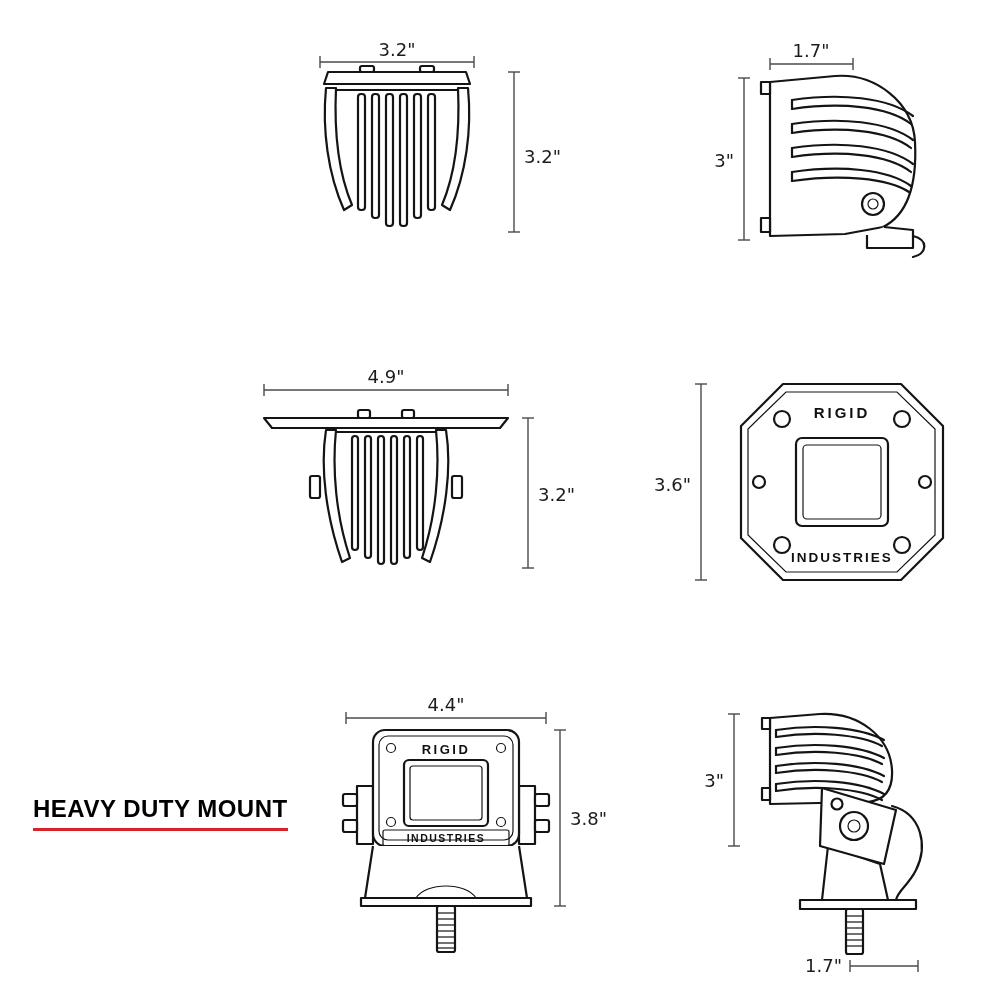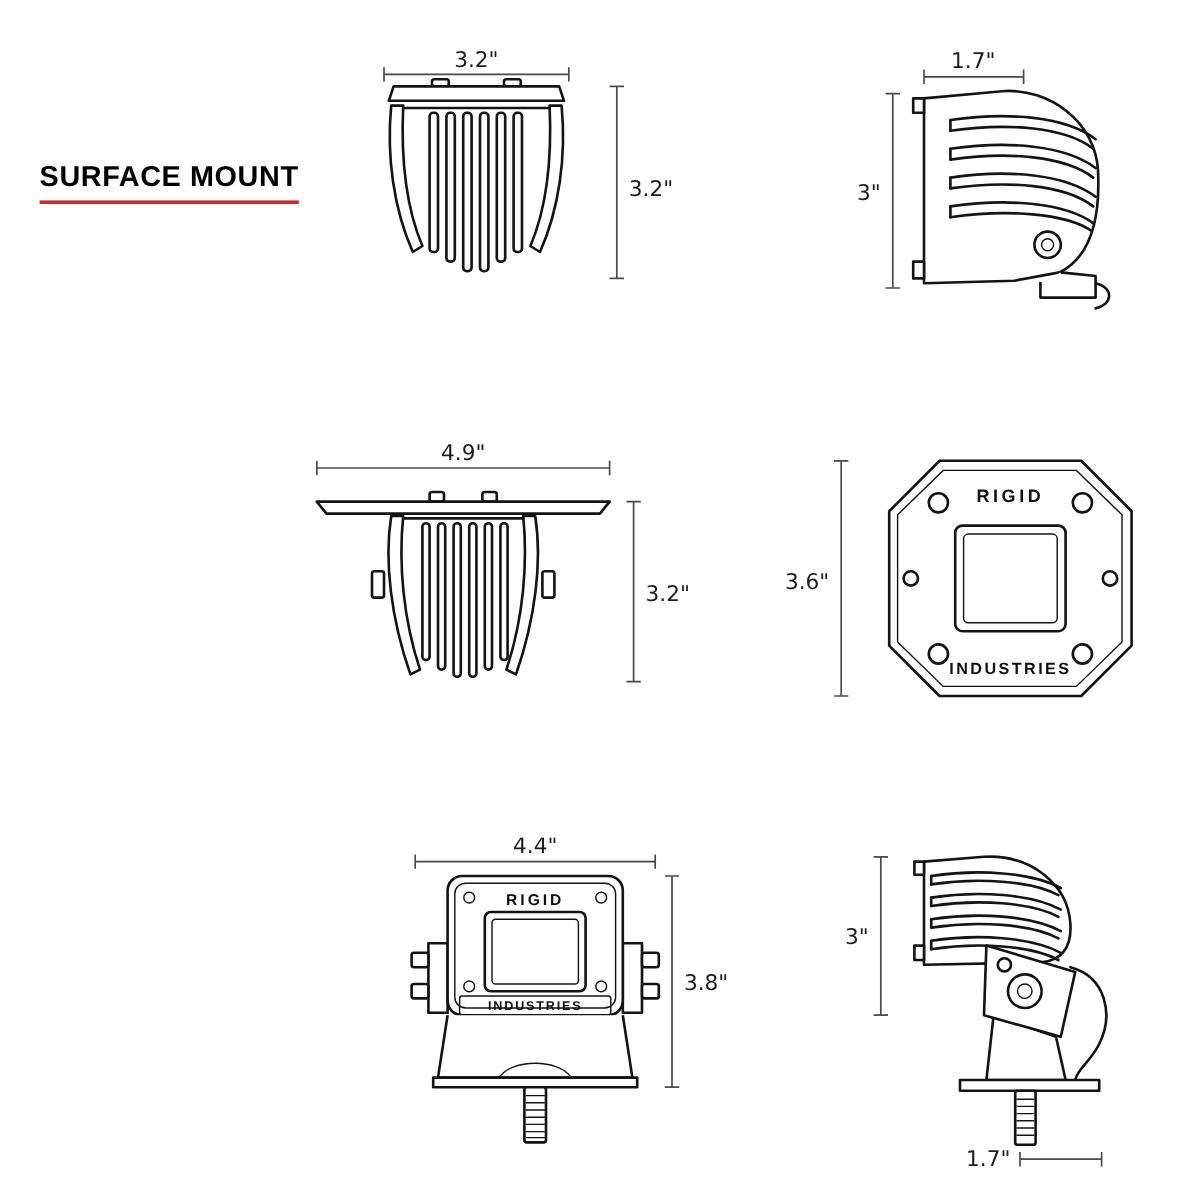--- a/index.html
+++ b/index.html
@@ -15,23 +15,20 @@
   .ln  { stroke:#141414; stroke-width:2.2; fill:none; stroke-linejoin:round; stroke-linecap:round; }
   .lnf { stroke:#141414; stroke-width:2.2; fill:#fff; stroke-linejoin:round; }
   .thin{ stroke:#141414; stroke-width:1.2; fill:none; }
   .dimline { stroke:#4a4a4a; stroke-width:1.4; fill:none; }
 </style>
 </head>
 <body>
 
 <div class="canvas">
 
-  <div class="mount-label" style="left:33px; top:134px;">
-    <span>SURFACE MOUNT</span>
-  </div>
 
   <svg class="drawing" style="left:282px; top:42px;" width="290" height="210" viewBox="0 0 290 210">
     <g>
       <text class="dim" x="115" y="14" text-anchor="middle">3.2"</text>
       <line class="dimline" x1="38" y1="20" x2="192" y2="20"></line>
       <line class="dimline" x1="38" y1="14" x2="38" y2="26"></line>
       <line class="dimline" x1="192" y1="14" x2="192" y2="26"></line>
     </g>
     <g>
       <line class="dimline" x1="232" y1="30" x2="232" y2="190"></line>
@@ -155,20 +152,23 @@
       <circle class="ln" cx="270" cy="110" r="6"></circle>
     </g>
     <g>
       <rect class="lnf" x="141" y="66" width="92" height="88" rx="6"></rect>
       <rect class="thin" x="148" y="73" width="78" height="74" rx="4"></rect>
     </g>
     <text class="brand" x="187" y="46" text-anchor="middle" style="font-size:15px; letter-spacing:3px;">RIGID</text>
     <text class="brand" x="187" y="190" text-anchor="middle" style="font-size:13.5px; letter-spacing:2px;">INDUSTRIES</text>
   </svg>
 
+  <div class="mount-label" style="left:33px; top:795px;">
+    <span>HEAVY DUTY MOUNT</span>
+  </div>
 
   <svg class="drawing" style="left:298px; top:698px;" width="310" height="275" viewBox="0 0 310 275">
     <g>
       <text class="dim" x="148" y="13" text-anchor="middle">4.4"</text>
       <line class="dimline" x1="48" y1="20" x2="248" y2="20"></line>
       <line class="dimline" x1="48" y1="14" x2="48" y2="26"></line>
       <line class="dimline" x1="248" y1="14" x2="248" y2="26"></line>
     </g>
     <g>
       <line class="dimline" x1="262" y1="32" x2="262" y2="208"></line>

